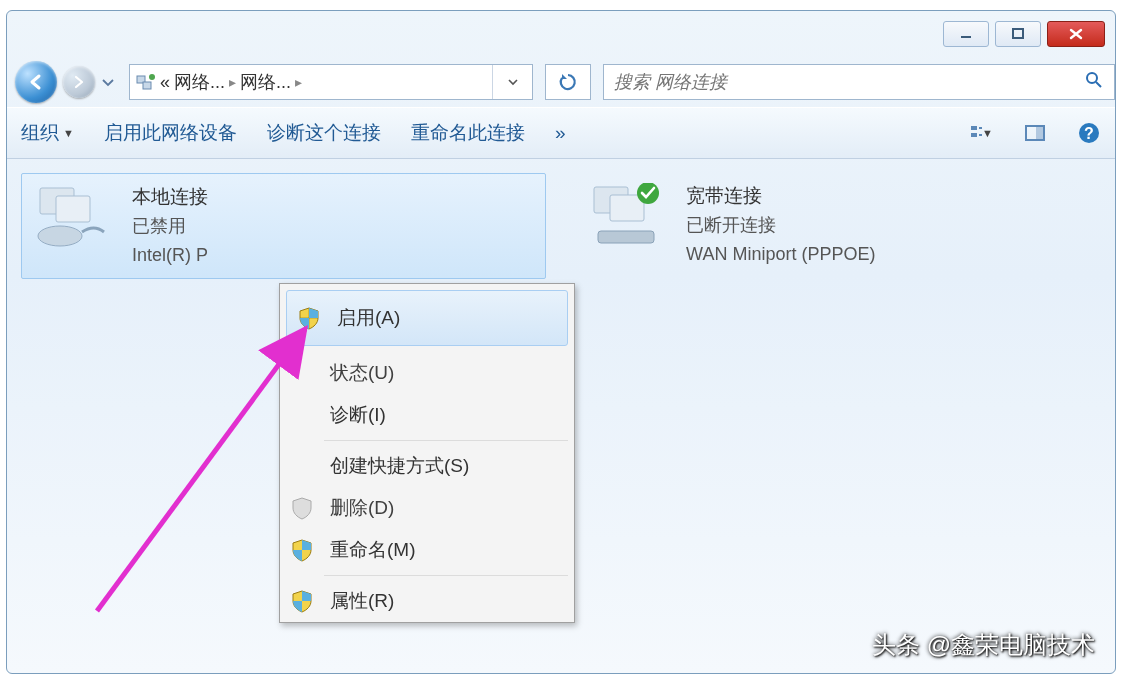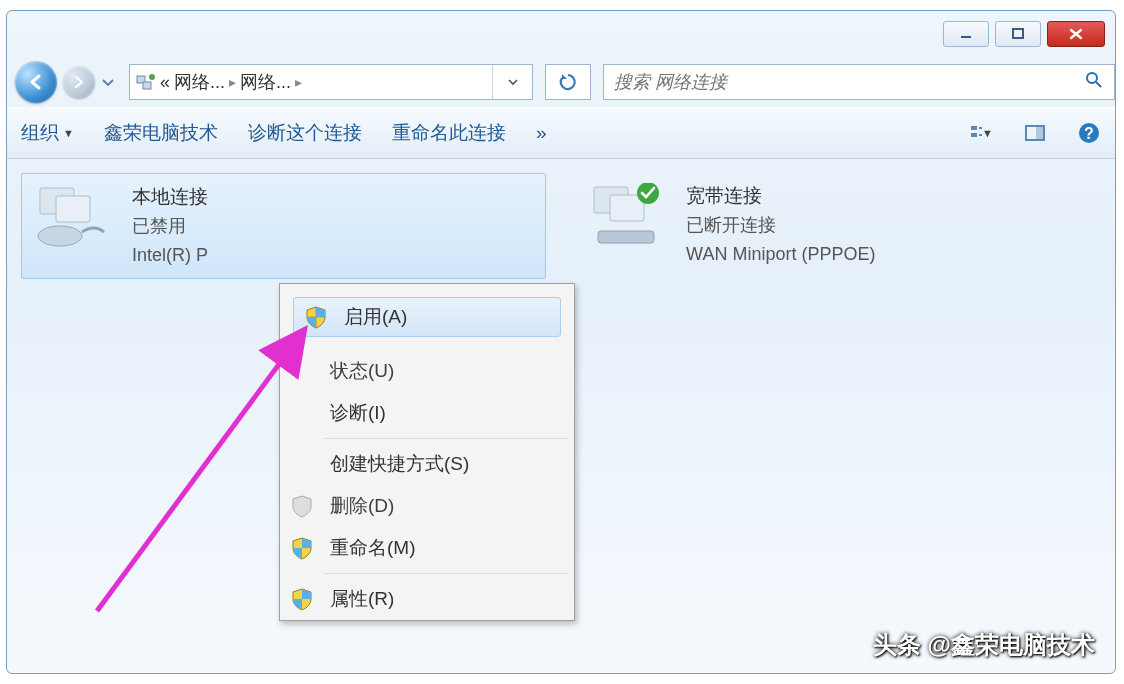--- a/index.html
+++ b/index.html
@@ -29,27 +29,27 @@
 .content{position:relative;padding:14px;display:flex;gap:30px;align-items:flex-start;}
 .conn{display:flex;gap:12px;padding:8px;border-radius:2px;width:568px;}
 .conn.sel{background:linear-gradient(to bottom,#e6f2fd,#cfe6fa);border:1px solid #9ec9f0;}
 .conn-icon{width:90px;height:70px;display:flex;align-items:center;justify-content:center;position:relative;}
 .conn-text{font-size:18px;color:#333;line-height:1.6;}
 .conn-text .title{font-size:19px;}
 .conn-text .sub{color:#555;}
 .ctx{position:absolute;left:272px;top:272px;width:296px;background:#f4f4f4;border:1px solid #a0a0a0;box-shadow:2px 3px 6px rgba(0,0,0,.25);}
 .ctx .row{display:flex;align-items:center;height:42px;font-size:19px;color:#333;}
 .ctx .row.disabled{color:#404040;}
-.ctx .row.sel{background:linear-gradient(to bottom,#e8f2fb,#d3e6f8);border:1px solid #a9cef2;border-radius:3px;margin:13px;height:40px;}
+.ctx .row.sel{background:linear-gradient(to bottom,#e8f2fb,#d3e6f8);border:1px solid #a9cef2;border-radius:3px;margin:6px;height:56px;}
 .ctx .icol{width:44px;display:flex;align-items:center;justify-content:center;height:100%;border-right:1px solid transparent;}
 .ctx .lbl{padding-left:6px;}
 .ctx .sep{height:1px;background:#dcdcdc;margin:4px 6px 4px 44px;}
 .shield{width:24px;height:24px;}
 .arrow-annot{position:absolute;left:70px;top:300px;pointer-events:none;}
-.watermark{position:absolute;right:20px;bottom:12px;font-size:24px;color:#fff;text-shadow:0 0 4px #000,1px 1px 2px #000;font-weight:700;}
+.watermark{position:absolute;right:20px;bottom:12px;font-size:24px;color:#fff;text-shadow:0 0 4px #000,1px 1px 2px #000;font-weight:400;}
 .chev{font-size:11px;color:#444;}
 </style>
 </head>
 <body>
 
 <div class="window">
 
   <div class="titlebar">
     <div class="winbtn">
       <svg width="14" height="14">
@@ -123,21 +123,21 @@
           </svg>
       </span>
     </div>
   </div>
 
   <div class="toolbar">
     <div class="tb-item">
       <span>组织</span>
       <span class="chev">▼</span>
     </div>
-    <div class="tb-item">鑫荣电脑技术</div>
+    <div class="tb-item">启用此网络设备</div>
     <div class="tb-item">诊断这个连接</div>
     <div class="tb-item">重命名此连接</div>
     <div class="tb-item">»</div>
     <div class="spacer"></div>
     <div class="tb-icon">
       <svg width="22" height="20">
           <rect x="2" y="3" width="6" height="4" fill="#5b88b8"></rect>
           <rect x="2" y="10" width="6" height="4" fill="#5b88b8"></rect>
           <rect x="10" y="4" width="9" height="2" fill="#5b88b8"></rect>
           <rect x="10" y="11" width="9" height="2" fill="#5b88b8"></rect>

